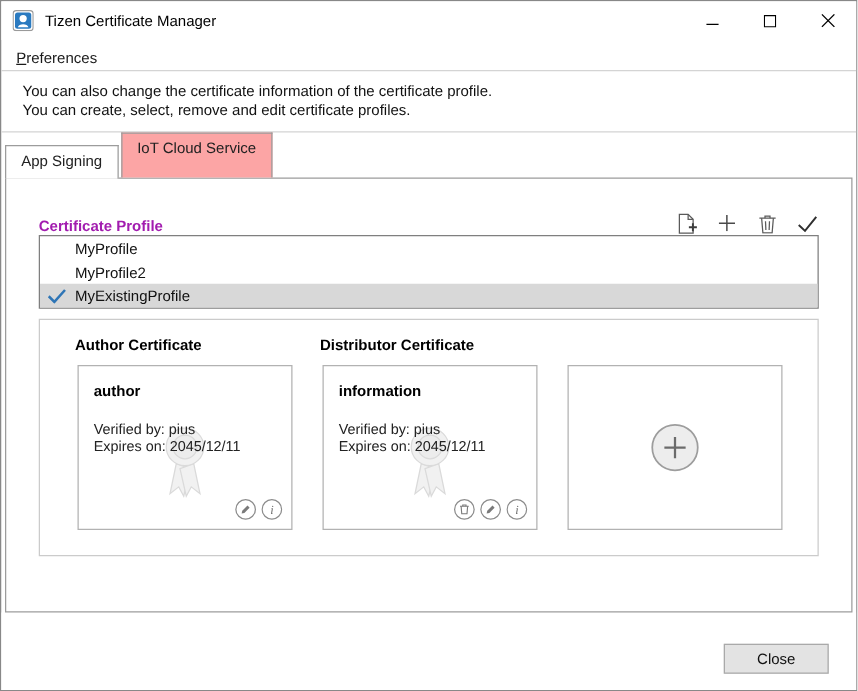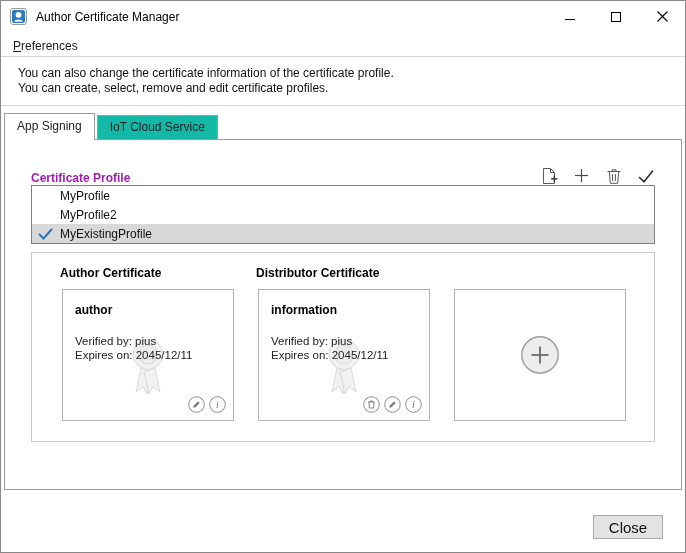--- a/index.html
+++ b/index.html
@@ -24,22 +24,22 @@
   .menu-item { padding:3px 7px; }
   .menu-item .accel { text-decoration:underline; }
 
   
   .desc { flex:0 0 49px; padding:9px 0 0 17px; line-height:15px;
           border-bottom:1px solid #d4d4d4; color:#111; }
 
   
   .tabstrip { flex:0 0 33px; display:flex; align-items:flex-end; padding-left:3px;
               position:relative; z-index:2; }
-  .tab { height:24px; line-height:22px; padding:0 12px; border:1px solid #9c9c9c;
-         border-bottom:none; background:#14b8a6; margin-right:2px; color:#222; }
+  .tab { height:36px; line-height:22px; padding:0 12px; border:1px solid #9c9c9c;
+         border-bottom:none; background:#fca5a5; margin-right:2px; color:#222; }
   .tab.active { background:#fff; height:27px; line-height:25px; margin-bottom:-1px; }
 
   
   .panel { flex:1; margin:0 3px; border:1px solid #9c9c9c; background:#fff;
            position:relative; z-index:1; }
   .panel-inner { padding:26px 26px 0 26px; }
 
   .profile-header { display:flex; align-items:flex-end; }
   .section-title { font-weight:bold; color:#a21caf; }
   .toolbar { margin-left:auto; display:flex; align-items:center; gap:13px; }
@@ -61,36 +61,36 @@
   .card-name { font-weight:bold; position:relative; z-index:1; color:#000; }
   .card-lines { margin-top:17px; position:relative; z-index:1; }
   .card-line { font-size:11.5px; line-height:14px; color:#222; }
   .ribbon { position:absolute; left:50%; top:45px; transform:translateX(-50%); z-index:0; }
   .card-actions { position:absolute; right:7px; bottom:7px; display:flex; gap:4px; z-index:2; }
   .card.empty { display:flex; align-items:center; justify-content:center; }
 
   
   .footer { flex:0 0 62px; display:flex; justify-content:flex-end;
             padding:25px 22px 0 0; background:#fff; }
-  .close-btn { width:70px; height:24px; background:#e3e3e3; border:1px solid #a9a9a9;
-               font-family:inherit; font-size:15px; color:#111; }
+  .close-btn { width:84px; height:24px; background:#e3e3e3; border:1px solid #a9a9a9;
+               font-family:inherit; font-size:12px; color:#111; }
 </style>
 </head>
 <body>
 
 <div class="window">
 
   <div class="titlebar">
     <svg class="app-icon" viewBox="0 0 17 17">
       <rect x="0.5" y="0.5" width="16" height="16" rx="2.5" fill="#ffffff" stroke="#9a9a9a"></rect>
       <rect x="2" y="2" width="13" height="13" rx="2" fill="#2a7ac0"></rect>
       <circle cx="8.5" cy="6.8" r="2.9" fill="#ffffff"></circle>
       <path d="M4.3 13.8c.5-3.2 7.9-3.2 8.4 0z" fill="#ffffff"></path>
     </svg>
-    <div class="win-title">Author Certificate Manager</div>
+    <div class="win-title">Tizen Certificate Manager</div>
     <div class="win-controls">
       <div class="win-btn">
         <svg width="10" height="10">
           <line x1="0" y1="7.5" x2="10" y2="7.5" stroke="#000" stroke-width="1"></line>
         </svg>
       </div>
       <div class="win-btn">
         <svg width="10" height="10">
           <rect x="0.5" y="0.5" width="9" height="9" fill="none" stroke="#000" stroke-width="1"></rect>
         </svg>

